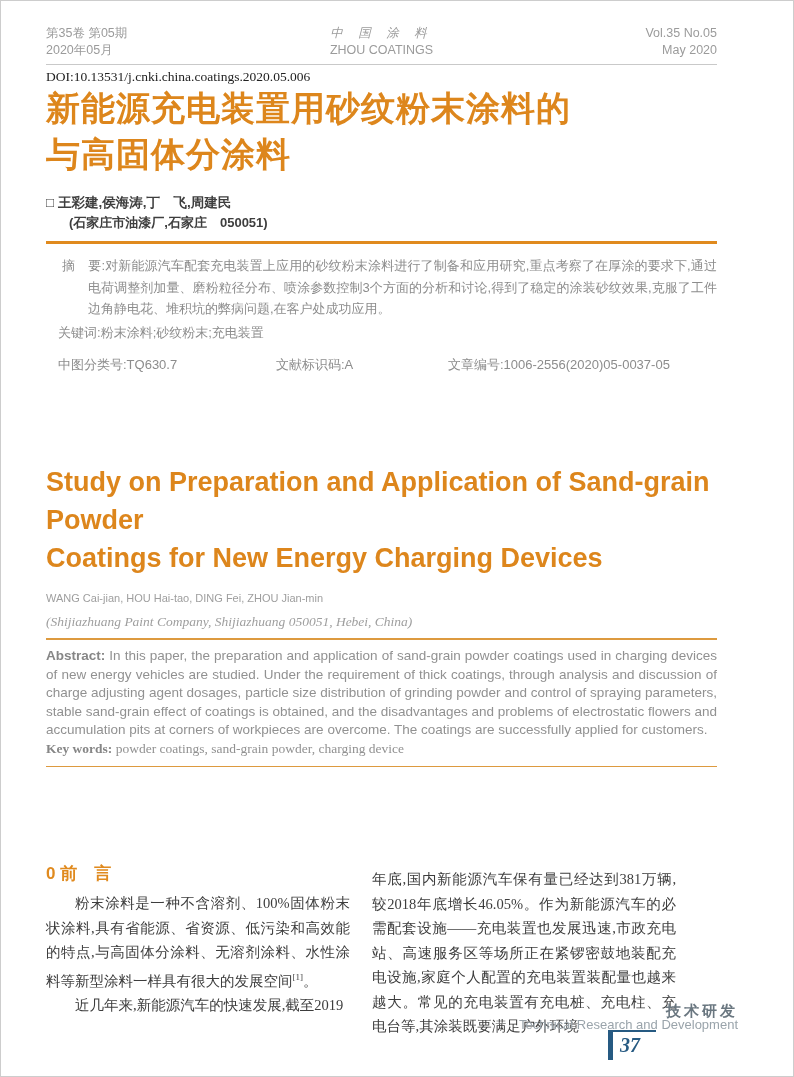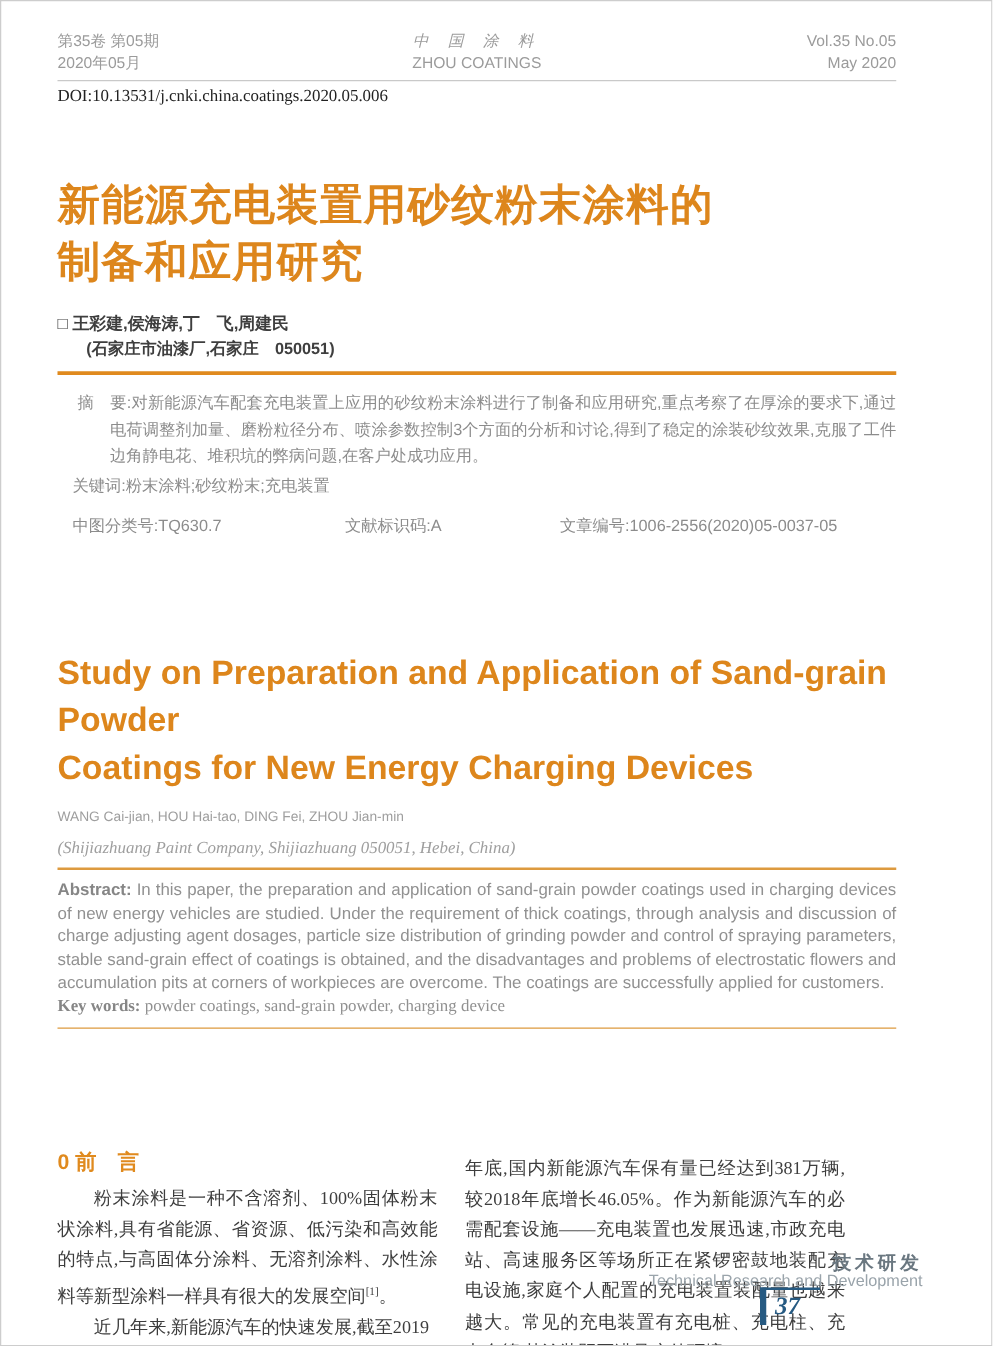--- a/index.html
+++ b/index.html
@@ -33,21 +33,20 @@
   .jname-cn { letter-spacing: 6px; font-style: italic; }
   .doi-line {
     margin-top: 4px;
     font-family: "Liberation Serif", serif;
     font-size: 13.5px;
     color: #222222;
   }
 
   
   .title-cn {
-    margin-top: 56px;
     color: #dd861c;
     font-weight: bold;
     font-size: 34px;
     line-height: 46px;
     letter-spacing: 1px;
   }
   .authors-cn {
     margin-top: 16px;
     color: #3e3e3e;
     font-weight: bold;
@@ -221,21 +220,21 @@
     </div>
     <div class="col-right">
       <div>Vol.35 No.05</div>
       <div>May 2020</div>
     </div>
   </div>
   <div class="doi-line">DOI:10.13531/j.cnki.china.coatings.2020.05.006</div>
 
   <h1 class="title-cn">
     <div>新能源充电装置用砂纹粉末涂料的</div>
-    <div>制备和应用研究</div>
+    <div>与高固体分涂料</div>
   </h1>
 
   <div class="authors-cn">□ 王彩建,侯海涛,丁　飞,周建民</div>
   <div class="affil-cn">(石家庄市油漆厂,石家庄　050051)</div>
 
   <div class="rule-orange-thick"></div>
 
   <p class="abstract-cn"><span class="lbl">摘　要:</span><span>对新能源汽车配套充电装置上应用的砂纹粉末涂料进行了制备和应用研究,重点考察了在厚涂的要求下,通过电荷调整剂加量、磨粉粒径分布、喷涂参数控制3个方面的分析和讨论,得到了稳定的涂装砂纹效果,克服了工件边角静电花、堆积坑的弊病问题,在客户处成功应用。</span></p>
   <p class="keywords-cn"><span>关键词:</span><span>粉末涂料;砂纹粉末;充电装置</span></p>
 

